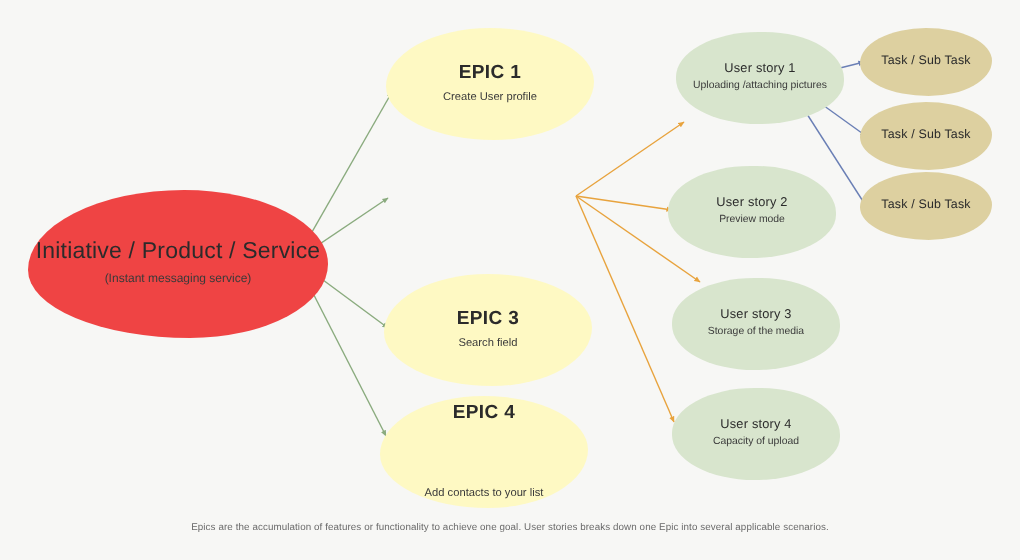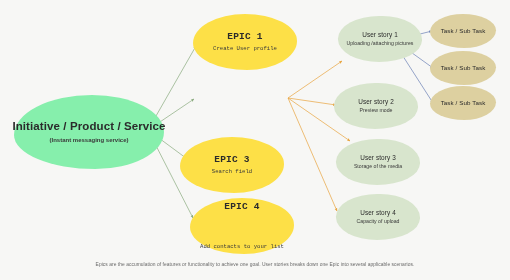--- a/index.html
+++ b/index.html
@@ -42,40 +42,38 @@
   }
   .node .subtitle {
     color: #3a3a3a;
     white-space: nowrap;
   }
 
   
   .hub {
     width: 150px;
     height: 74px;
-    background: #86efac;
+    background: #ef4444;
     border-radius: 52% 48% 46% 54% / 54% 50% 50% 46%;
-    font-weight: bold;
   }
   .hub .title {
     font-size: 11.5px;
     letter-spacing: .1px;
   }
   .hub .subtitle {
     font-size: 6px;
     margin-top: 3px;
   }
 
   
   .epic {
     width: 104px;
     height: 56px;
-    background: #fde047;
+    background: #fef9c3;
     border-radius: 50% 50% 48% 52% / 52% 48% 52% 48%;
-    font-family: Liberation Mono, monospace;
   }
   .epic .title {
     font-size: 9.5px;
     font-weight: bold;
     letter-spacing: .2px;
   }
   .epic .subtitle {
     font-size: 5.6px;
     margin-top: 2.5px;
   }
@@ -163,21 +161,21 @@
     <div class="title">Initiative / Product / Service</div>
     <div class="subtitle">(Instant messaging service)</div>
   </div>
 
   <div class="node epic" style="left:193px; top:14px;">
     <div class="title">EPIC 1</div>
     <div class="subtitle">Create User profile</div>
   </div>
 
 
-  <div class="node epic" style="left:180px; top:137px;">
+  <div class="node epic" style="left:192px; top:137px;">
     <div class="title">EPIC 3</div>
     <div class="subtitle">Search field</div>
   </div>
 
   <div class="node epic" style="left:190px; top:198px;gap:28px;">
     <div class="title">EPIC 4</div>
     <div class="subtitle">Add contacts to your list</div>
   </div>
 
   <div class="node story" style="left:338px; top:16px;">

